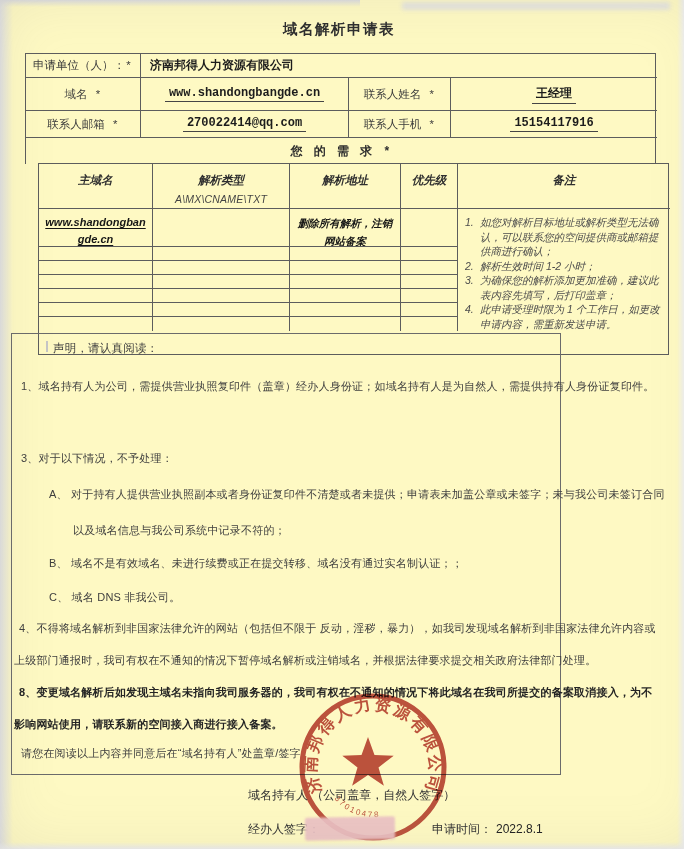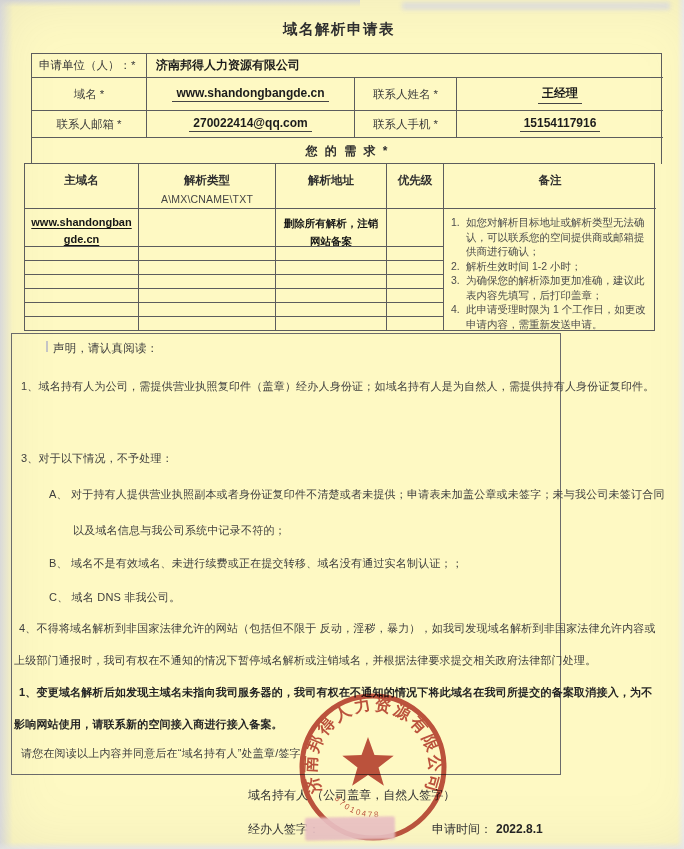--- a/index.html
+++ b/index.html
@@ -15,54 +15,54 @@
   .smudge-top{position:absolute;left:402px;top:2px;width:268px;height:8px;background:#e1e1e1;filter:blur(2px);opacity:.85;}
   .stmt-mark{position:absolute;left:46px;top:341px;width:2px;height:11px;background:#c6c6c6;}
   
   .title{position:absolute;left:0;right:26px;top:20px;text-align:center;font-size:14.5px;font-weight:700;
          letter-spacing:1.5px;color:#2e2e2e;}
   
   .grid{position:absolute;display:grid;border:1px solid #5d5d5d;box-sizing:border-box;background:transparent;}
   .grid > div{border-right:1px solid #5d5d5d;border-bottom:1px solid #5d5d5d;box-sizing:border-box;overflow:hidden;}
   .grid > .no-r{border-right:none;}
   .grid > .no-b{border-bottom:none;}
-  .info-grid{left:31px;top:53px;width:631px;height:111px;border-bottom:none;
-             grid-template-columns:115px 208px 102px 206px;grid-template-rows:24px 33px 27px 26px;}
+  .info-grid{left:25px;top:53px;width:631px;height:111px;border-bottom:none;
+             grid-template-columns:115px 208px 102px 206px;grid-template-rows:24px 33px 27px 26px;font-family:Liberation Mono, monospace;}
   .lab{font-size:11.5px;color:#3b3b3b;display:flex;align-items:center;justify-content:center;}
   .lab-left{justify-content:flex-start;padding-left:7px;}
   .val{display:flex;align-items:center;justify-content:center;font-size:12px;font-weight:700;color:#1c1c1c;}
   .val > span{border-bottom:1px solid #454545;padding:0 4px 1px;}
   .val-plain{display:flex;align-items:center;justify-content:flex-start;padding-left:9px;
              font-size:12px;font-weight:700;color:#1c1c1c;}
   .span3{grid-column:2 / span 3;}
   .span4{grid-column:1 / span 4;}
   .needs{display:flex;align-items:center;justify-content:center;font-size:12px;font-weight:700;
          letter-spacing:2px;color:#2e2e2e;}
-  .req-grid{left:24px;top:163px;width:631px;height:168px;
-            grid-template-columns:114px 137px 111px 57px 212px;grid-template-rows:45px 38px repeat(6,14px);}
+  .req-grid{left:38px;top:163px;width:631px;height:192px;
+            grid-template-columns:114px 137px 111px 57px 212px;grid-template-rows:45px 38px repeat(6,14px);font-style:italic;}
   .hcell{font-size:11.5px;font-weight:700;color:#2f2f2f;text-align:center;padding-top:9px;}
   .hcell .sub{display:block;font-weight:400;font-size:10.5px;color:#444;margin-top:5px;letter-spacing:.2px;}
   .d-main{font-size:11px;font-weight:700;color:#161616;text-align:center;padding:5px 5px 0;
           word-break:break-all;line-height:1.55;text-decoration:underline;text-underline-offset:2px;}
   .d-addr{font-size:10.5px;font-weight:700;color:#161616;text-align:center;padding:6px 4px 0;line-height:1.7;}
   .remark-cell{grid-column:5;grid-row:2 / span 7;padding:6px 4px 0 7px;}
   .rmk{display:flex;font-size:10.5px;line-height:14.5px;color:#4c4c4c;}
   .rmk .n{width:15px;flex:none;}
   .rmk .t{flex:1;}
   
   .stmt-box{position:absolute;left:11px;top:333px;width:550px;height:442px;border:1px solid #6b6b6b;box-sizing:border-box;}
   .sline{position:absolute;font-size:11px;color:#3e3e3e;white-space:nowrap;letter-spacing:.2px;}
   .sline.b{font-weight:700;color:#242424;}
   .s-head{left:41px;top:7px;font-size:11.5px;}
   
   .f-line{position:absolute;font-size:12px;color:#333;}
   .f-holder{left:248px;top:787px;}
   .f-signer{left:248px;top:821px;}
   .f-date{left:432px;top:821px;}
-  .f-date .v{margin-left:4px;color:#222;font-weight:bold;}
+  .f-date .v{margin-left:4px;color:#222;}
   
   .seal{position:absolute;left:288px;top:682px;width:170px;height:170px;mix-blend-mode:multiply;opacity:.9;}
   .redact{position:absolute;left:305px;top:817px;width:90px;height:23px;background:#ecc2c5;
           filter:blur(1.2px);opacity:.92;transform:rotate(-1deg);border-radius:2px;}
 </style>
 </head>
 <body>
 
 <div class="canvas">
 
@@ -162,21 +162,21 @@
   <div class="stmt-box">
     <div class="sline s-head" style="left:41px;top:7px;">声明，请认真阅读：</div>
     <div class="sline" style="left:9px;top:45px;">1、域名持有人为公司，需提供营业执照复印件（盖章）经办人身份证；如域名持有人是为自然人，需提供持有人身份证复印件。</div>
     <div class="sline" style="left:9px;top:117px;">3、对于以下情况，不予处理：</div>
     <div class="sline" style="left:37px;top:153px;">A、 对于持有人提供营业执照副本或者身份证复印件不清楚或者未提供；申请表未加盖公章或未签字；未与我公司未签订合同</div>
     <div class="sline" style="left:37px;top:222px;">B、 域名不是有效域名、未进行续费或正在提交转移、域名没有通过实名制认证；；</div>
     <div class="sline" style="left:61px;top:189px;">以及域名信息与我公司系统中记录不符的；</div>
     <div class="sline" style="left:37px;top:256px;">C、 域名 DNS 非我公司。</div>
     <div class="sline" style="left:7px;top:287px;">4、不得将域名解析到非国家法律允许的网站（包括但不限于 反动，淫秽，暴力），如我司发现域名解析到非国家法律允许内容或</div>
     <div class="sline" style="left:2px;top:319px;">上级部门通报时，我司有权在不通知的情况下暂停域名解析或注销域名，并根据法律要求提交相关政府法律部门处理。</div>
-    <div class="sline b" style="left:7px;top:351px;">1、变更域名解析后如发现主域名未指向我司服务器的，我司有权在不通知的情况下将此域名在我司所提交的备案取消接入，为不</div>
+    <div class="sline b" style="left:7px;top:351px;">8、变更域名解析后如发现主域名未指向我司服务器的，我司有权在不通知的情况下将此域名在我司所提交的备案取消接入，为不</div>
     <div class="sline" style="left:9px;top:412px;">请您在阅读以上内容并同意后在“域名持有人”处盖章/签字</div>
     <div class="sline b" style="left:2px;top:383px;">影响网站使用，请联系新的空间接入商进行接入备案。</div>
   </div>
   <div class="stmt-mark"></div>
 
   <div class="f-line f-holder">域名持有人 （公司盖章，自然人签字）</div>
   <div class="f-line f-signer">经办人签字：</div>
   <div class="f-line f-date">
     <span>申请时间：</span><span class="v">2022.8.1</span>
   </div>

